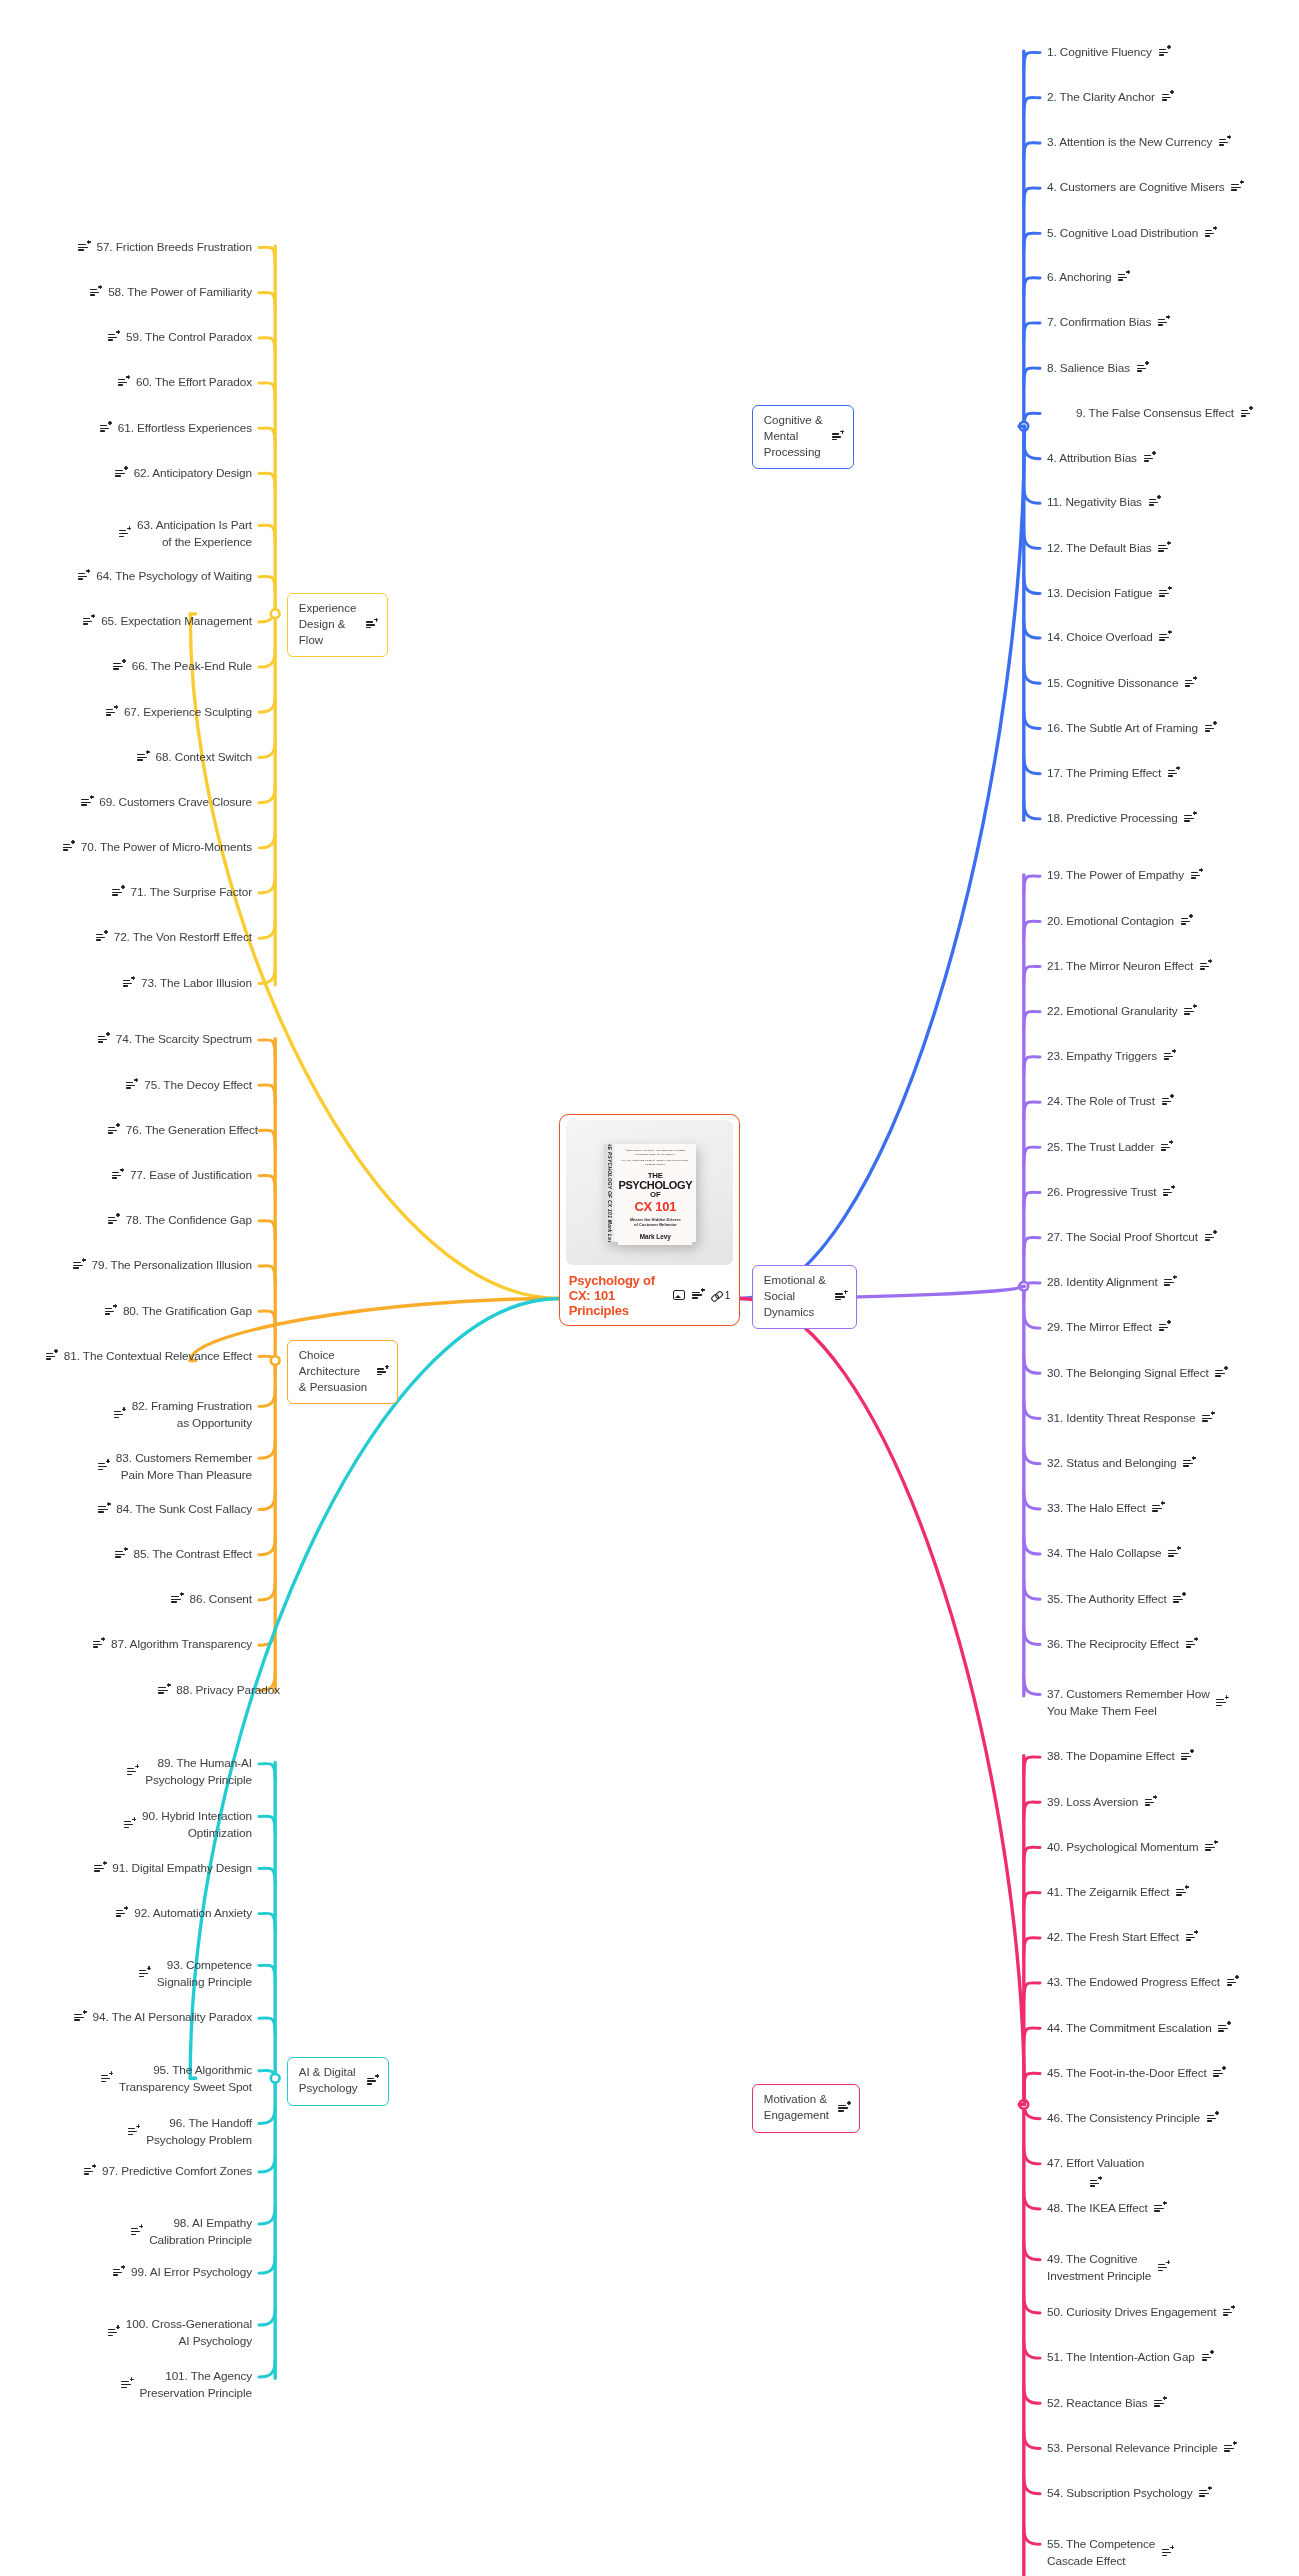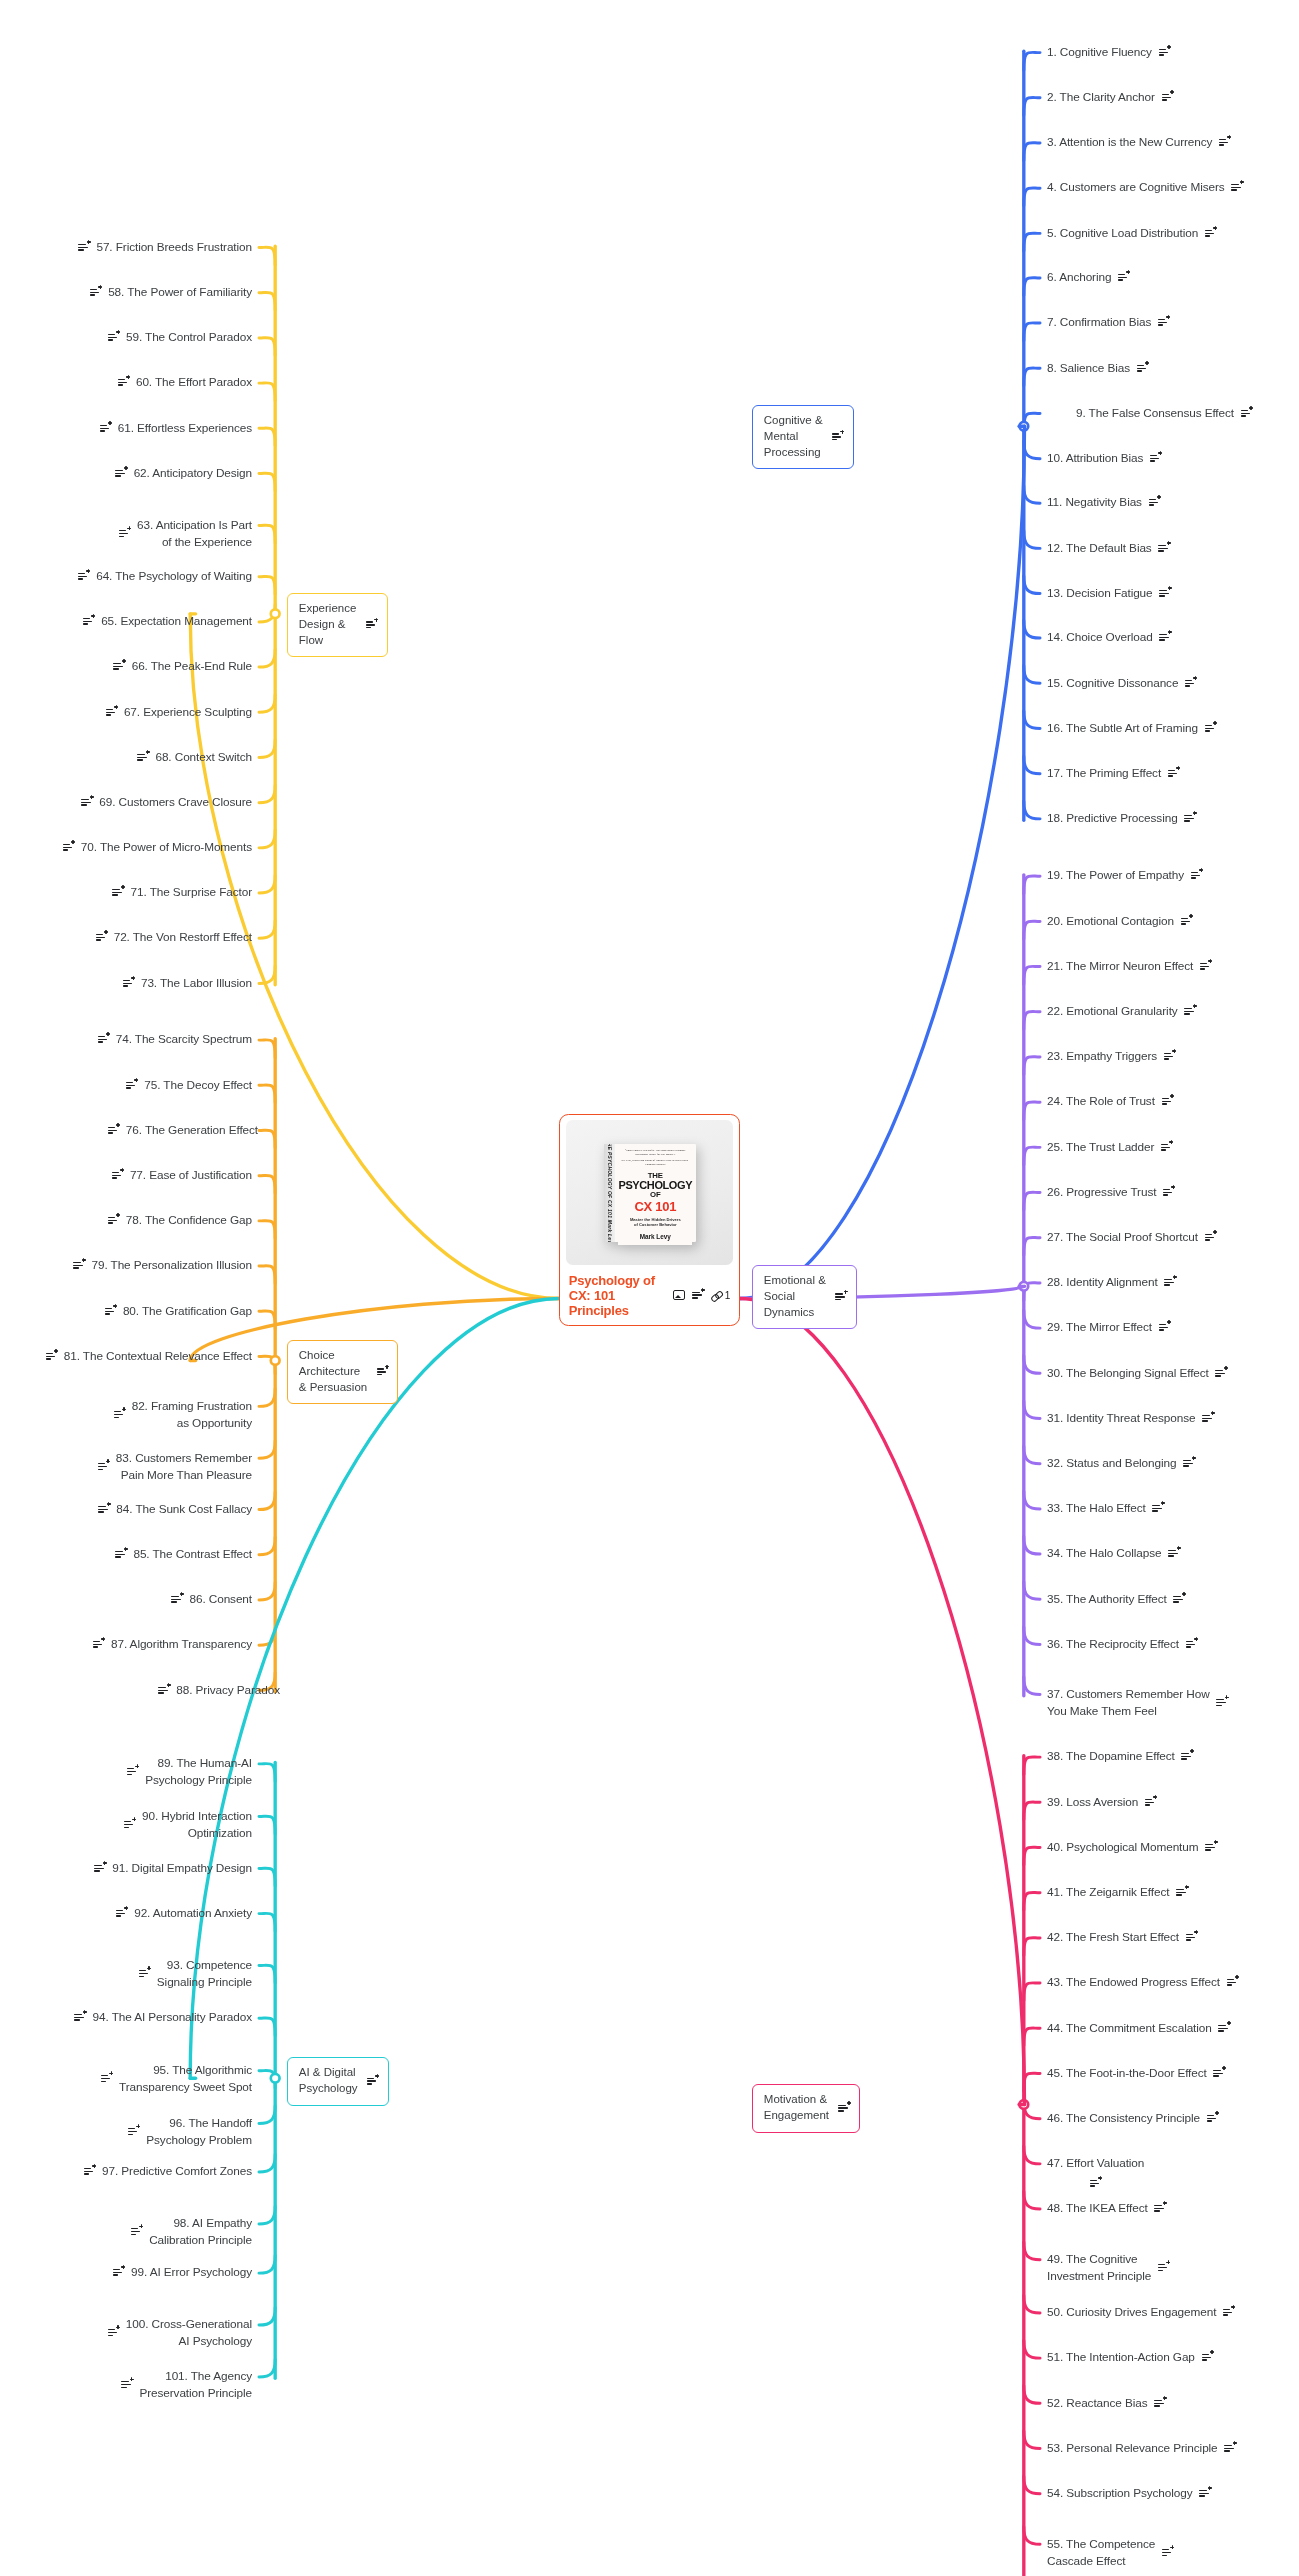--- a/index.html
+++ b/index.html
@@ -319,21 +319,21 @@
       <div class="branch" style="border-color: rgb(59, 110, 240); left: 752px; top: 405px;"><span class="btxt">Cognitive &amp;<br>Mental<br>Processing</span><span class="note-icon"><i></i><i></i><i></i><span class="pl"></span><span class="pl2"></span></span></div>
       <div class="leaf right" style="top: 44px; left: 1047px; right: auto;"><span class="lbl">1. Cognitive Fluency</span><span class="note-icon"><i></i><i></i><i></i><span class="pl"></span><span class="pl2"></span></span></div>
       <div class="leaf right" style="top: 89px; left: 1047px; right: auto;"><span class="lbl">2. The Clarity Anchor</span><span class="note-icon"><i></i><i></i><i></i><span class="pl"></span><span class="pl2"></span></span></div>
       <div class="leaf right" style="top: 134px; left: 1047px; right: auto;"><span class="lbl">3. Attention is the New Currency</span><span class="note-icon"><i></i><i></i><i></i><span class="pl"></span><span class="pl2"></span></span></div>
       <div class="leaf right" style="top: 179px; left: 1047px; right: auto;"><span class="lbl">4. Customers are Cognitive Misers</span><span class="note-icon"><i></i><i></i><i></i><span class="pl"></span><span class="pl2"></span></span></div>
       <div class="leaf right" style="top: 225px; left: 1047px; right: auto;"><span class="lbl">5. Cognitive Load Distribution</span><span class="note-icon"><i></i><i></i><i></i><span class="pl"></span><span class="pl2"></span></span></div>
       <div class="leaf right" style="top: 269px; left: 1047px; right: auto;"><span class="lbl">6. Anchoring</span><span class="note-icon"><i></i><i></i><i></i><span class="pl"></span><span class="pl2"></span></span></div>
       <div class="leaf right" style="top: 314px; left: 1047px; right: auto;"><span class="lbl">7. Confirmation Bias</span><span class="note-icon"><i></i><i></i><i></i><span class="pl"></span><span class="pl2"></span></span></div>
       <div class="leaf right" style="top: 360px; left: 1047px; right: auto;"><span class="lbl">8. Salience Bias</span><span class="note-icon"><i></i><i></i><i></i><span class="pl"></span><span class="pl2"></span></span></div>
       <div class="leaf right" style="top: 405px; left: 1047px; right: auto; margin-left: 29px;"><span class="lbl">9. The False Consensus Effect</span><span class="note-icon"><i></i><i></i><i></i><span class="pl"></span><span class="pl2"></span></span></div>
-      <div class="leaf right" style="top: 450px; left: 1047px; right: auto;"><span class="lbl">10. Attribution Bias</span><span class="note-icon"><i></i><i></i><i></i><span class="pl"></span><span class="pl2"></span></span></div>
+      <div class="leaf right" style="top: 450px; left: 1047px; right: auto;"><span class="lbl">4. Attribution Bias</span><span class="note-icon"><i></i><i></i><i></i><span class="pl"></span><span class="pl2"></span></span></div>
       <div class="leaf right" style="top: 494px; left: 1047px; right: auto;"><span class="lbl">11. Negativity Bias</span><span class="note-icon"><i></i><i></i><i></i><span class="pl"></span><span class="pl2"></span></span></div>
       <div class="leaf right" style="top: 540px; left: 1047px; right: auto;"><span class="lbl">12. The Default Bias</span><span class="note-icon"><i></i><i></i><i></i><span class="pl"></span><span class="pl2"></span></span></div>
       <div class="leaf right" style="top: 585px; left: 1047px; right: auto;"><span class="lbl">13. Decision Fatigue</span><span class="note-icon"><i></i><i></i><i></i><span class="pl"></span><span class="pl2"></span></span></div>
       <div class="leaf right" style="top: 629px; left: 1047px; right: auto;"><span class="lbl">14. Choice Overload</span><span class="note-icon"><i></i><i></i><i></i><span class="pl"></span><span class="pl2"></span></span></div>
       <div class="leaf right" style="top: 675px; left: 1047px; right: auto;"><span class="lbl">15. Cognitive Dissonance</span><span class="note-icon"><i></i><i></i><i></i><span class="pl"></span><span class="pl2"></span></span></div>
       <div class="leaf right" style="top: 720px; left: 1047px; right: auto;"><span class="lbl">16. The Subtle Art of Framing</span><span class="note-icon"><i></i><i></i><i></i><span class="pl"></span><span class="pl2"></span></span></div>
       <div class="leaf right" style="top: 765px; left: 1047px; right: auto;"><span class="lbl">17. The Priming Effect</span><span class="note-icon"><i></i><i></i><i></i><span class="pl"></span><span class="pl2"></span></span></div>
       <div class="leaf right" style="top: 810px; left: 1047px; right: auto;"><span class="lbl">18. Predictive Processing</span><span class="note-icon"><i></i><i></i><i></i><span class="pl"></span><span class="pl2"></span></span></div>
       <div class="branch" style="border-color: rgb(155, 111, 240); left: 752px; top: 1265px;"><span class="btxt">Emotional &amp;<br>Social<br>Dynamics</span><span class="note-icon"><i></i><i></i><i></i><span class="pl"></span><span class="pl2"></span></span></div>
       <div class="leaf right" style="top: 867px; left: 1047px; right: auto;"><span class="lbl">19. The Power of Empathy</span><span class="note-icon"><i></i><i></i><i></i><span class="pl"></span><span class="pl2"></span></span></div>

